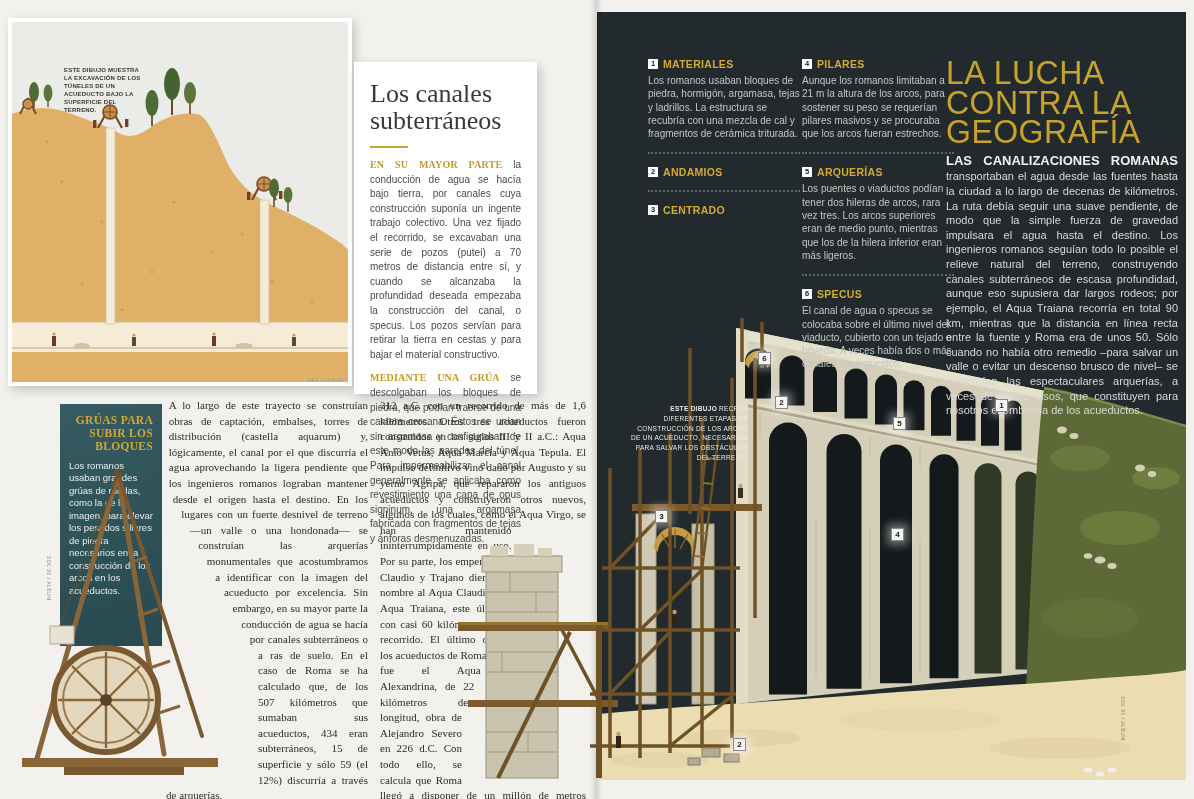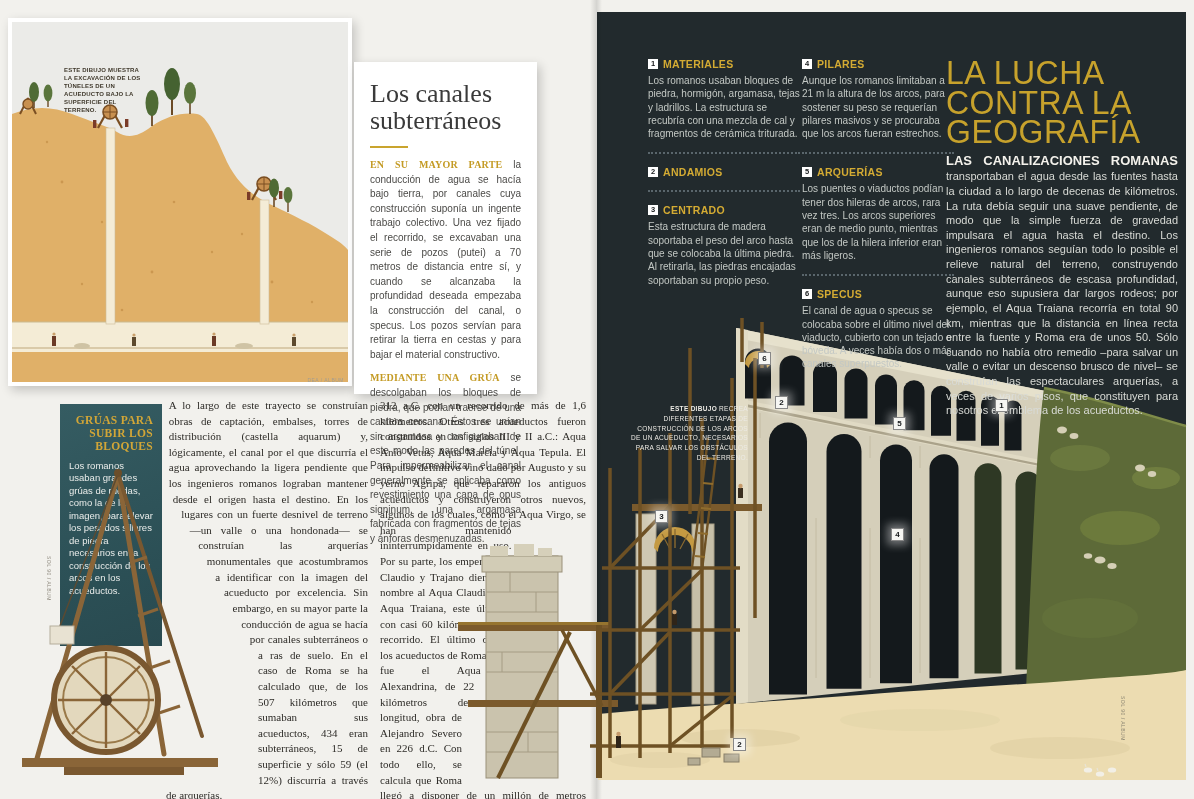--- a/index.html
+++ b/index.html
@@ -367,21 +367,20 @@
           <span class="numbox">2</span>
         <span class="feat-title">ANDAMIOS</span>
         </div>
     </div>
     <div class="dotsep"></div>
     <div class="feat">
       <div class="feat-head">
           <span class="numbox">3</span>
         <span class="feat-title">CENTRADO</span>
         </div>
-      <p class="feat-body">Esta estructura de madera soportaba el peso del arco hasta que se colocaba la última piedra. Al retirarla, las piedras encajadas soportaban su propio peso.</p>
     </div>
   </div>
 
   <div class="abs" style="left:802px;top:58px;width:152px;">
     <div class="feat">
       <div class="feat-head">
           <span class="numbox">4</span>
         <span class="feat-title">PILARES</span>
         </div>
       <p class="feat-body">Aunque los romanos limitaban a 21 m la altura de los arcos, para sostener su peso se requerían pilares masivos y se procuraba que los arcos fueran estrechos.</p>

